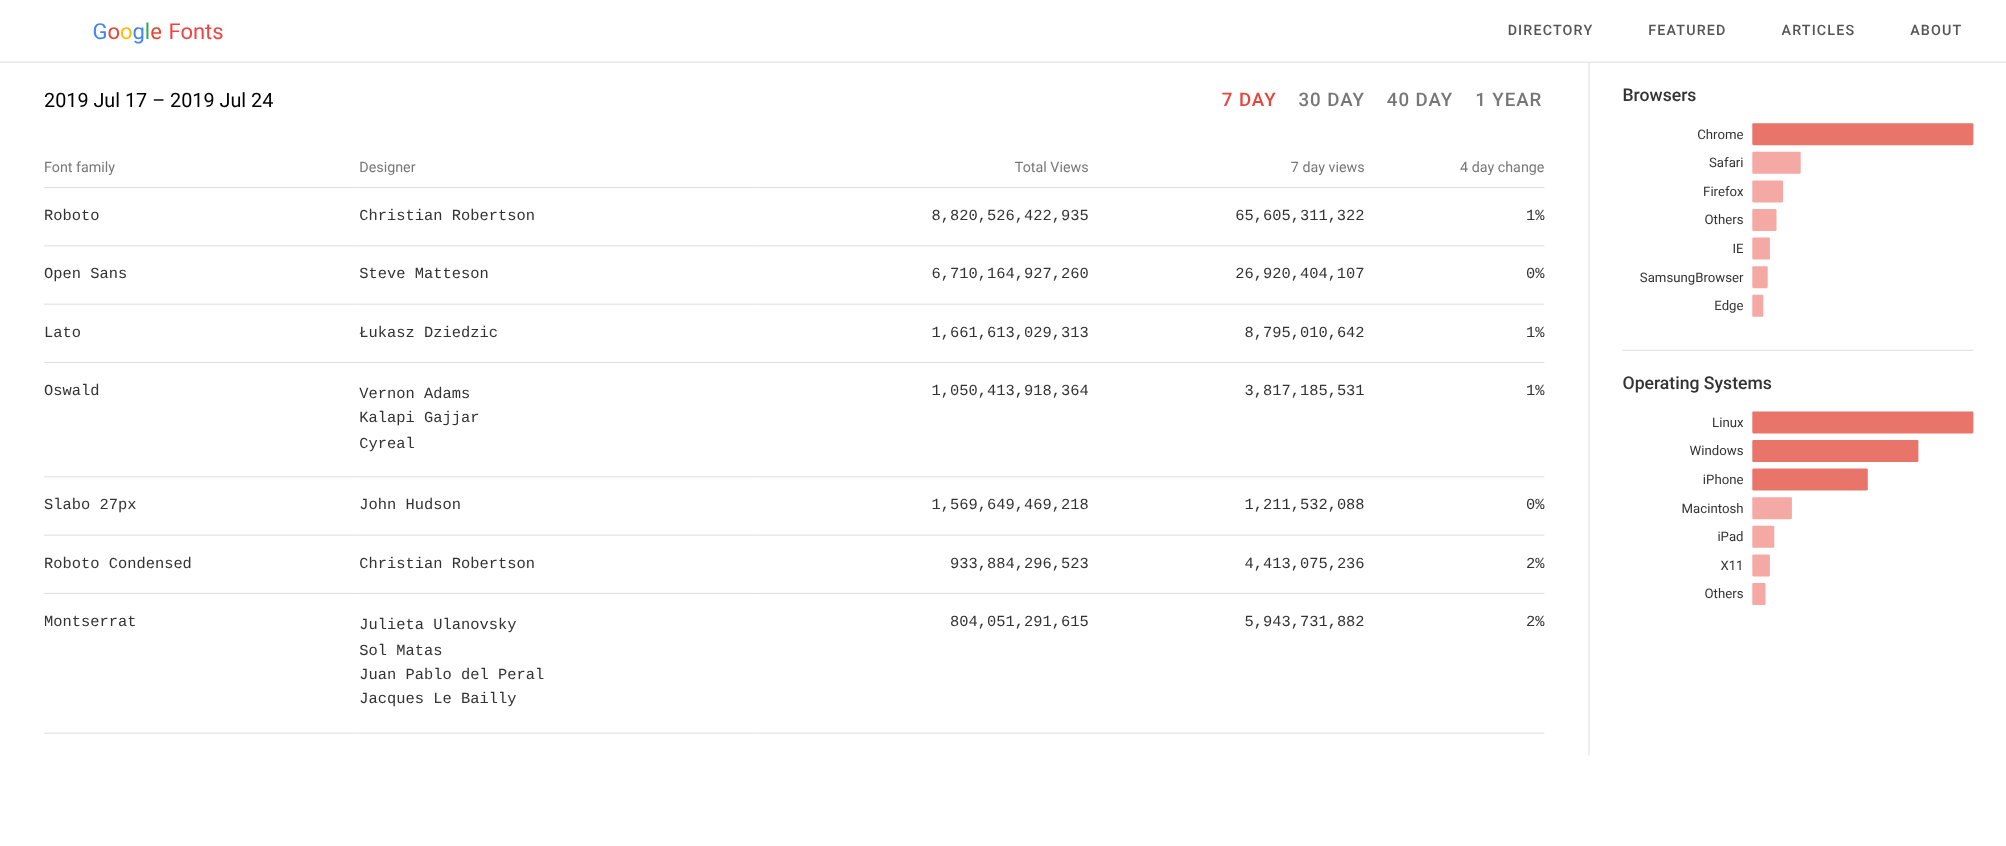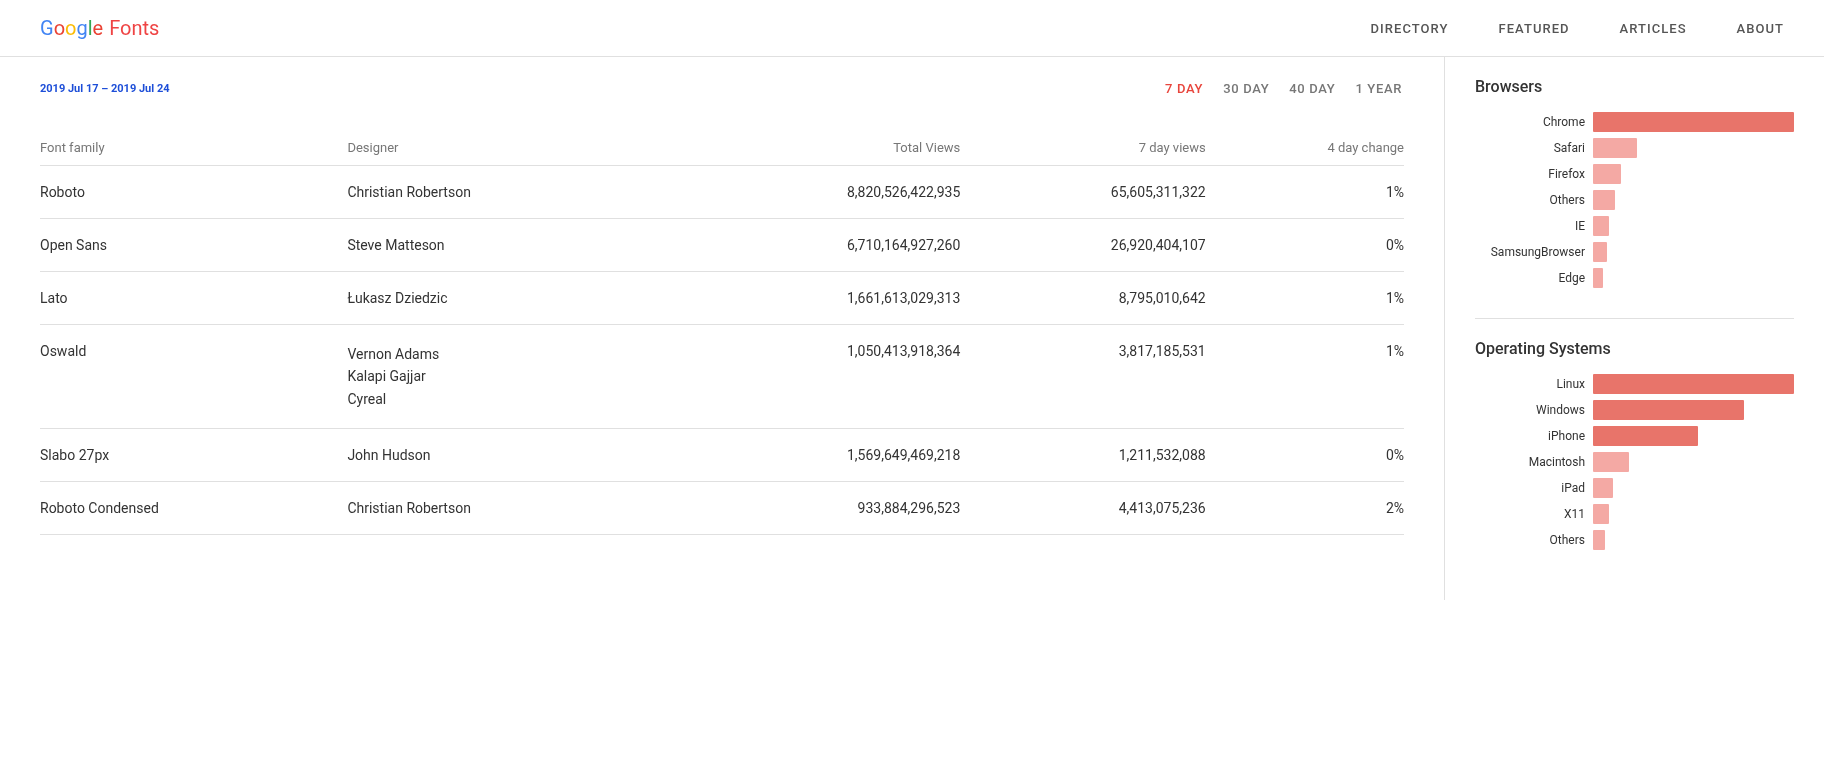--- a/index.html
+++ b/index.html
@@ -20,20 +20,21 @@
     }
     .logo {
       display: flex;
       align-items: center;
       gap: 6px;
     }
     .logo-google {
       font-size: 20px;
       font-weight: 400;
       color: #555;
+      margin-left: 44px;
     }
     .logo-google span.g { color: #4285F4; }
     .logo-google span.o1 { color: #EA4335; }
     .logo-google span.o2 { color: #FBBC05; }
     .logo-google span.g2 { color: #4285F4; }
     .logo-google span.l { color: #34A853; }
     .logo-google span.e { color: #EA4335; }
     .logo-fonts {
       font-size: 20px;
       font-weight: 400;
@@ -66,31 +67,31 @@
     }
 
     
     .date-row {
       display: flex;
       align-items: center;
       justify-content: space-between;
       margin-bottom: 30px;
     }
     .date-range {
-      font-size: 11px;
-      color: #1d4ed8;
-      font-weight: 700;
+      font-size: 18px;
+      color: #000000;
+      font-weight: 400;
     }
     .period-selector {
       display: flex;
       gap: 16px;
       align-items: center;
     }
     .period-btn {
-      font-size: 13px;
+      font-size: 17px;
       font-weight: 500;
       letter-spacing: 0.05em;
       color: #777;
       cursor: pointer;
       padding: 4px 2px;
     }
     .period-btn.active {
       color: #e8453c;
     }
 
@@ -108,20 +109,21 @@
       color: #777;
       text-align: left;
       padding: 10px 0 10px 0;
       border-bottom: 1px solid #e0e0e0;
     }
     thead th.num {
       text-align: right;
     }
     tbody tr {
       border-bottom: 1px solid #e0e0e0;
+      font-family: Liberation Mono, monospace;
     }
     tbody td {
       padding: 18px 0;
       font-size: 14px;
       color: #333;
       vertical-align: top;
     }
     tbody td.num {
       text-align: right;
       color: #333;
@@ -268,20 +270,32 @@
               <td class="num">1,211,532,088</td>
               <td class="change">0%</td>
             </tr>
             <tr>
               <td>Roboto Condensed</td>
               <td>Christian Robertson</td>
               <td class="num">933,884,296,523</td>
               <td class="num">4,413,075,236</td>
               <td class="change">2%</td>
             </tr>
+            <tr>
+              <td>Montserrat</td>
+              <td>
+                <div class="designer-multi">Julieta Ulanovsky</div>
+                <div class="designer-multi">Sol Matas</div>
+                <div class="designer-multi">Juan Pablo del Peral</div>
+                <div class="designer-multi">Jacques Le Bailly</div>
+              </td>
+              <td class="num">804,051,291,615</td>
+              <td class="num">5,943,731,882</td>
+              <td class="change">2%</td>
+            </tr>
           </tbody>
       </table>
     </div>
   </div>
 
   <aside class="sidebar">
 
     <div class="sidebar-section">
       <div class="sidebar-title">Browsers</div>
       <div class="bar-chart" id="browsers-chart">

